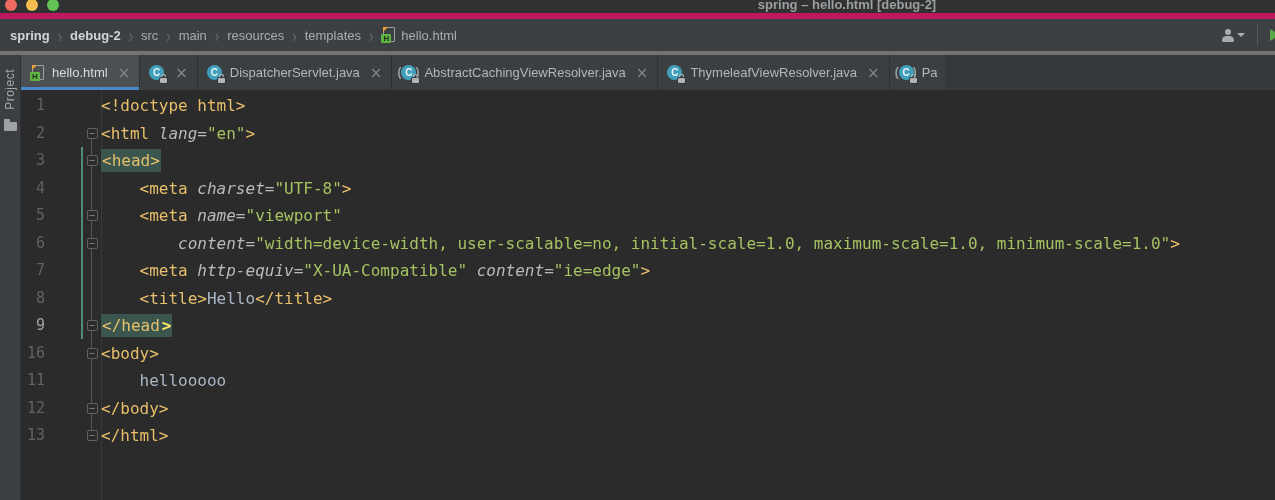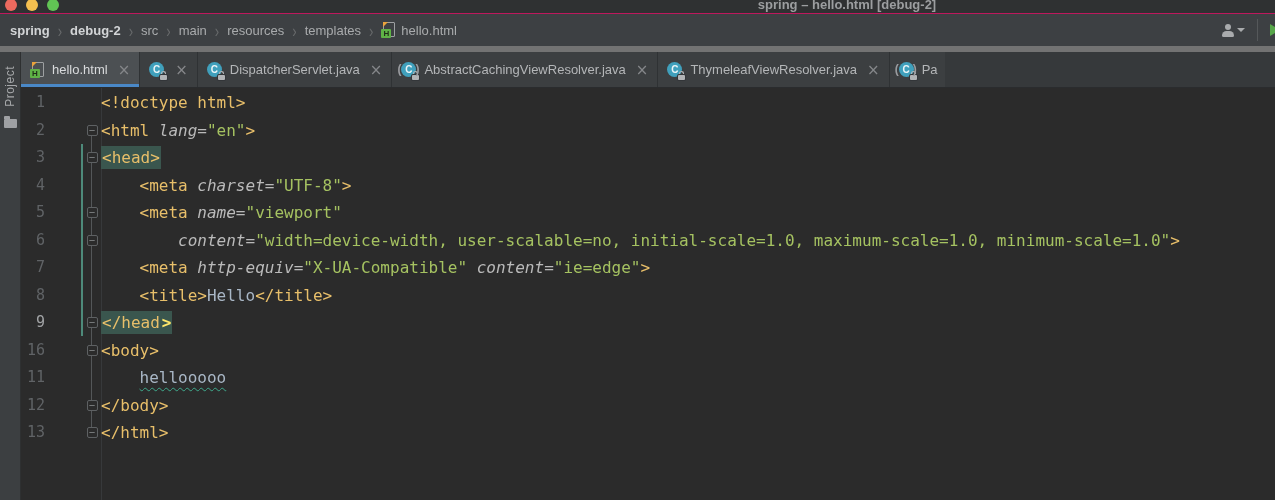--- a/index.html
+++ b/index.html
@@ -2,29 +2,29 @@
 <html><head>
 <meta charset="utf-8">
 <style>
   html,body{margin:0;padding:0;}
   body{
     width:1275px;height:500px;overflow:hidden;background:#2B2B2B;
     font-family:"Liberation Sans",sans-serif;-webkit-font-smoothing:antialiased;
     position:relative;
   }
   
-  .titlebar{height:13px;background:#2F3132;border-bottom:1px solid #be185d;position:relative;overflow:hidden;}
+  .titlebar{height:13px;background:#2F3132;border-bottom:6px solid #be185d;position:relative;overflow:hidden;}
   .tl{position:absolute;top:-1px;width:12px;height:12px;border-radius:50%;}
   .tl.red{left:5px;background:var(--tl-red);}
   .tl.yellow{left:26px;background:var(--tl-yellow);}
   .tl.green{left:47px;background:var(--tl-green);}
   .title-text{position:absolute;left:847px;top:-3px;transform:translateX(-50%);
     font-size:13px;font-weight:bold;color:#9C9EA0;white-space:nowrap;}
   
-  .bcbar{height:32px;background:#3D4043;border-bottom:6px solid #737373;display:flex;align-items:center;
+  .bcbar{height:32px;background:#3D4043;border-bottom:4px solid #737373;display:flex;align-items:center;
     padding-left:10px;font-size:13px;}
   .bc-items{display:flex;align-items:center;gap:8px;min-width:0;}
   .bc-item{color:#A9ABAD;display:flex;align-items:center;gap:5px;white-space:nowrap;}
   .bc-item.bold{font-weight:bold;color:#D2D4D6;}
   .bc-sep{color:#67696B;font-size:13px;transform:scaleY(1.35);}
   .bc-right{margin-left:auto;display:flex;align-items:center;gap:12px;padding-right:0;height:100%;}
   .ic-user{width:14px;height:13px;position:relative;display:inline-block;}
   .ic-user::before{content:"";position:absolute;left:4px;top:0;width:6px;height:6px;border-radius:50%;background:#A9ABAD;}
   .ic-user::after{content:"";position:absolute;left:1px;bottom:0;width:12px;height:6px;border-radius:6px 6px 2px 2px;background:#A9ABAD;}
   .caret-down{width:0;height:0;border-left:4px solid transparent;border-right:4px solid transparent;border-top:4px solid #A9ABAD;margin-left:2px;}
@@ -77,21 +77,21 @@
   .ln-fold{width:18px;flex-shrink:0;display:flex;align-items:center;justify-content:center;}
   .fold-box{position:relative;z-index:2;width:11px;height:11px;box-sizing:border-box;border:1px solid #5E6163;border-radius:2px;
     background:#2B2B2B;color:#8A8D8F;font-size:11px;line-height:8px;text-align:center;font-family:"Liberation Sans",sans-serif;}
   .ln-code{flex:1;padding-left:0;overflow:hidden;}
   .s-tag{color:var(--tag);}
   .s-attr{color:var(--attr);font-style:italic;}
   .s-str{color:var(--str);}
   .s-txt{color:var(--txt);margin-top:26px;}
   .s-bright{color:var(--bright);font-weight:bold;}
   .s-hl{background:var(--match);padding:2px 1px;text-align:center;}
-  .s-wavy{text-decoration:underline;text-decoration-style:wavy;text-decoration-color:var(--typo);text-decoration-thickness:1px;text-underline-offset:4px;}
+  .s-wavy{text-decoration-style:wavy;text-decoration-color:var(--typo);text-decoration-thickness:1px;text-underline-offset:4px;}
 </style>
 </head>
 <body style="--editor-bg: #2B2B2B; --accent: #4A88C7; --tag: #E8BF6A; --attr: #BABABA; --str: #A5C261; --txt: #A9B7C6; --bright: #FFE86B; --ln: #606366; --ln-cur: #A1A3A5; --match: #3A564E; --typo: #3FA98C; --class-icon: #40A0BC; --html-green: #5FB346; --html-fold: #E8A33D; --tl-red: #EC6A5E; --tl-yellow: #F4BF4F; --tl-green: #61C454;">
 
 <div class="titlebar">
   <span class="tl red"></span>
   <span class="tl yellow"></span>
   <span class="tl green"></span>
   <span class="title-text">spring – hello.html [debug-2]</span>
 </div>

